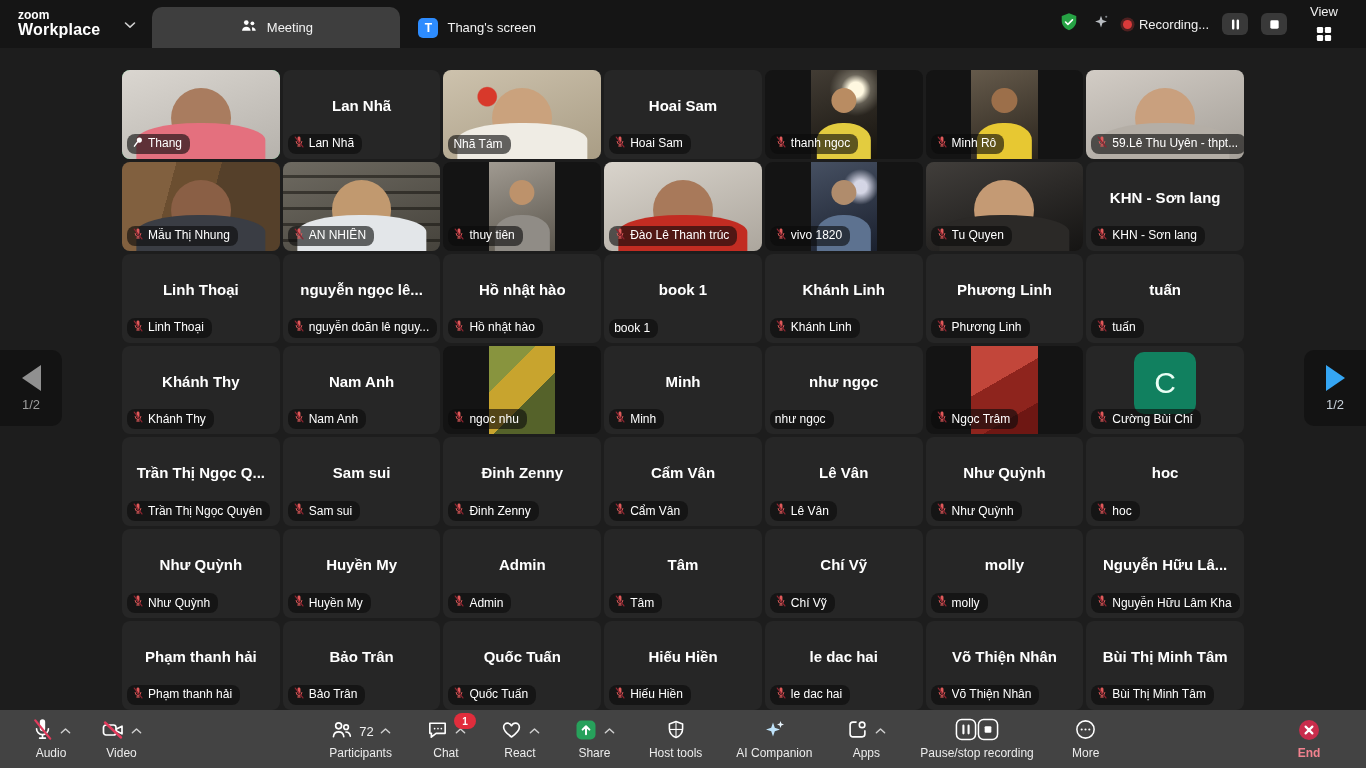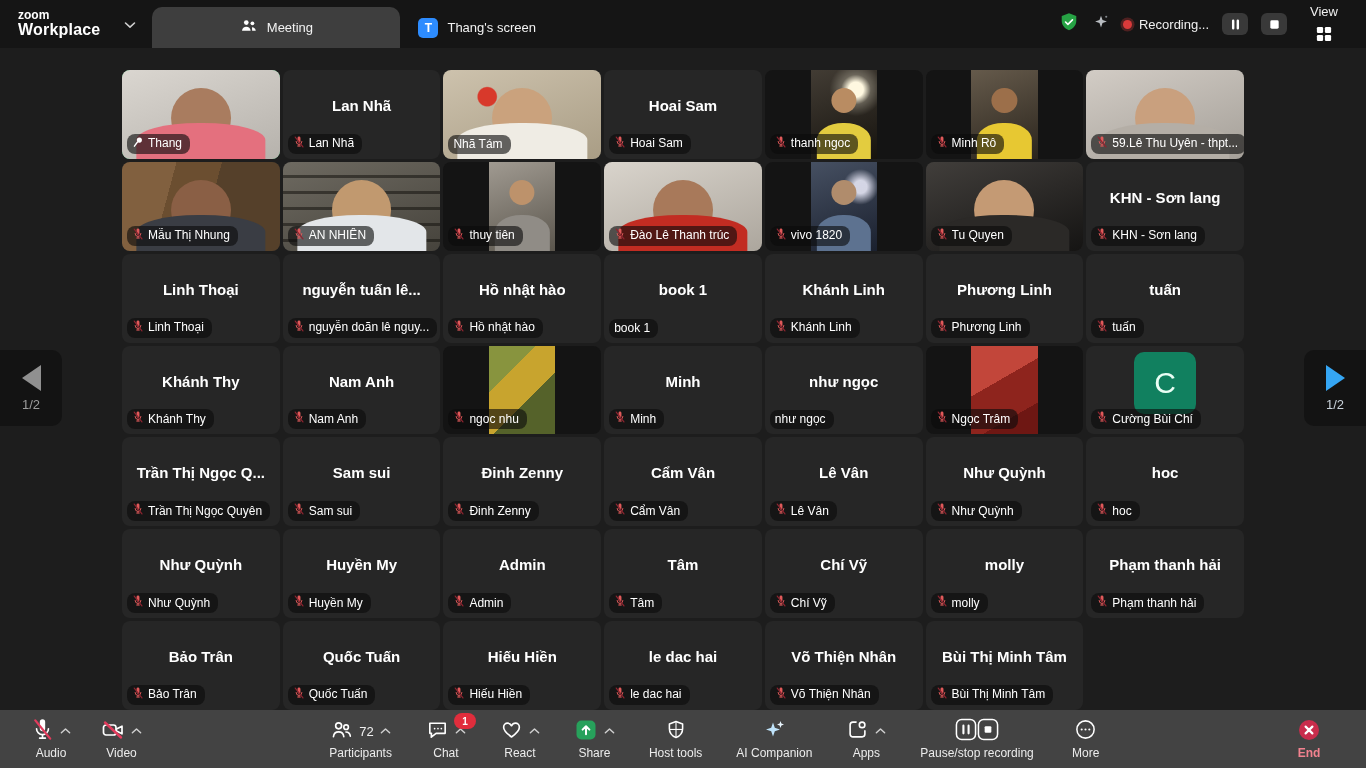--- a/index.html
+++ b/index.html
@@ -338,21 +338,21 @@
             <span><svg viewBox="0 0 14 14" width="12" height="12">
                 <path d="M5.3 2.2a1.7 1.7 0 013.4 0v4a1.7 1.7 0 01-3.4 0z" fill="#e05a5a"></path>
                 <path d="M3.6 6.4a3.4 3.4 0 006.8 0" stroke="#e05a5a" stroke-width="1.1" fill="none" stroke-linecap="round"></path>
                 <path d="M7 9.8v1.9M5.4 11.7h3.2" stroke="#e05a5a" stroke-width="1.1" stroke-linecap="round"></path>
                 <path d="M2.6 1.2l9 11.6" stroke="#8e2430" stroke-width="1.4" stroke-linecap="round"></path>
               </svg></span>
             <span class="nm">Linh Thoại</span>
           </div>
         </div>
         <div class="tile">
-          <div class="center-name">nguyễn tuấn lê...</div>
+          <div class="center-name">nguyễn ngọc lê...</div>
           <div class="name-label">
             <span><svg viewBox="0 0 14 14" width="12" height="12">
                 <path d="M5.3 2.2a1.7 1.7 0 013.4 0v4a1.7 1.7 0 01-3.4 0z" fill="#e05a5a"></path>
                 <path d="M3.6 6.4a3.4 3.4 0 006.8 0" stroke="#e05a5a" stroke-width="1.1" fill="none" stroke-linecap="round"></path>
                 <path d="M7 9.8v1.9M5.4 11.7h3.2" stroke="#e05a5a" stroke-width="1.1" stroke-linecap="round"></path>
                 <path d="M2.6 1.2l9 11.6" stroke="#8e2430" stroke-width="1.4" stroke-linecap="round"></path>
               </svg></span>
             <span class="nm">nguyễn doãn lê nguy...</span>
           </div>
         </div>
@@ -635,20 +635,32 @@
         <div class="tile">
           <div class="center-name">molly</div>
           <div class="name-label">
             <span><svg viewBox="0 0 14 14" width="12" height="12">
                 <path d="M5.3 2.2a1.7 1.7 0 013.4 0v4a1.7 1.7 0 01-3.4 0z" fill="#e05a5a"></path>
                 <path d="M3.6 6.4a3.4 3.4 0 006.8 0" stroke="#e05a5a" stroke-width="1.1" fill="none" stroke-linecap="round"></path>
                 <path d="M7 9.8v1.9M5.4 11.7h3.2" stroke="#e05a5a" stroke-width="1.1" stroke-linecap="round"></path>
                 <path d="M2.6 1.2l9 11.6" stroke="#8e2430" stroke-width="1.4" stroke-linecap="round"></path>
               </svg></span>
             <span class="nm">molly</span>
+          </div>
+        </div>
+        <div class="tile">
+          <div class="center-name">Nguyễn Hữu Lâ...</div>
+          <div class="name-label">
+            <span><svg viewBox="0 0 14 14" width="12" height="12">
+                <path d="M5.3 2.2a1.7 1.7 0 013.4 0v4a1.7 1.7 0 01-3.4 0z" fill="#e05a5a"></path>
+                <path d="M3.6 6.4a3.4 3.4 0 006.8 0" stroke="#e05a5a" stroke-width="1.1" fill="none" stroke-linecap="round"></path>
+                <path d="M7 9.8v1.9M5.4 11.7h3.2" stroke="#e05a5a" stroke-width="1.1" stroke-linecap="round"></path>
+                <path d="M2.6 1.2l9 11.6" stroke="#8e2430" stroke-width="1.4" stroke-linecap="round"></path>
+              </svg></span>
+            <span class="nm">Nguyễn Hữu Lâm Kha</span>
           </div>
         </div>
         <div class="tile">
           <div class="center-name">Phạm thanh hải</div>
           <div class="name-label">
             <span><svg viewBox="0 0 14 14" width="12" height="12">
                 <path d="M5.3 2.2a1.7 1.7 0 013.4 0v4a1.7 1.7 0 01-3.4 0z" fill="#e05a5a"></path>
                 <path d="M3.6 6.4a3.4 3.4 0 006.8 0" stroke="#e05a5a" stroke-width="1.1" fill="none" stroke-linecap="round"></path>
                 <path d="M7 9.8v1.9M5.4 11.7h3.2" stroke="#e05a5a" stroke-width="1.1" stroke-linecap="round"></path>
                 <path d="M2.6 1.2l9 11.6" stroke="#8e2430" stroke-width="1.4" stroke-linecap="round"></path>

